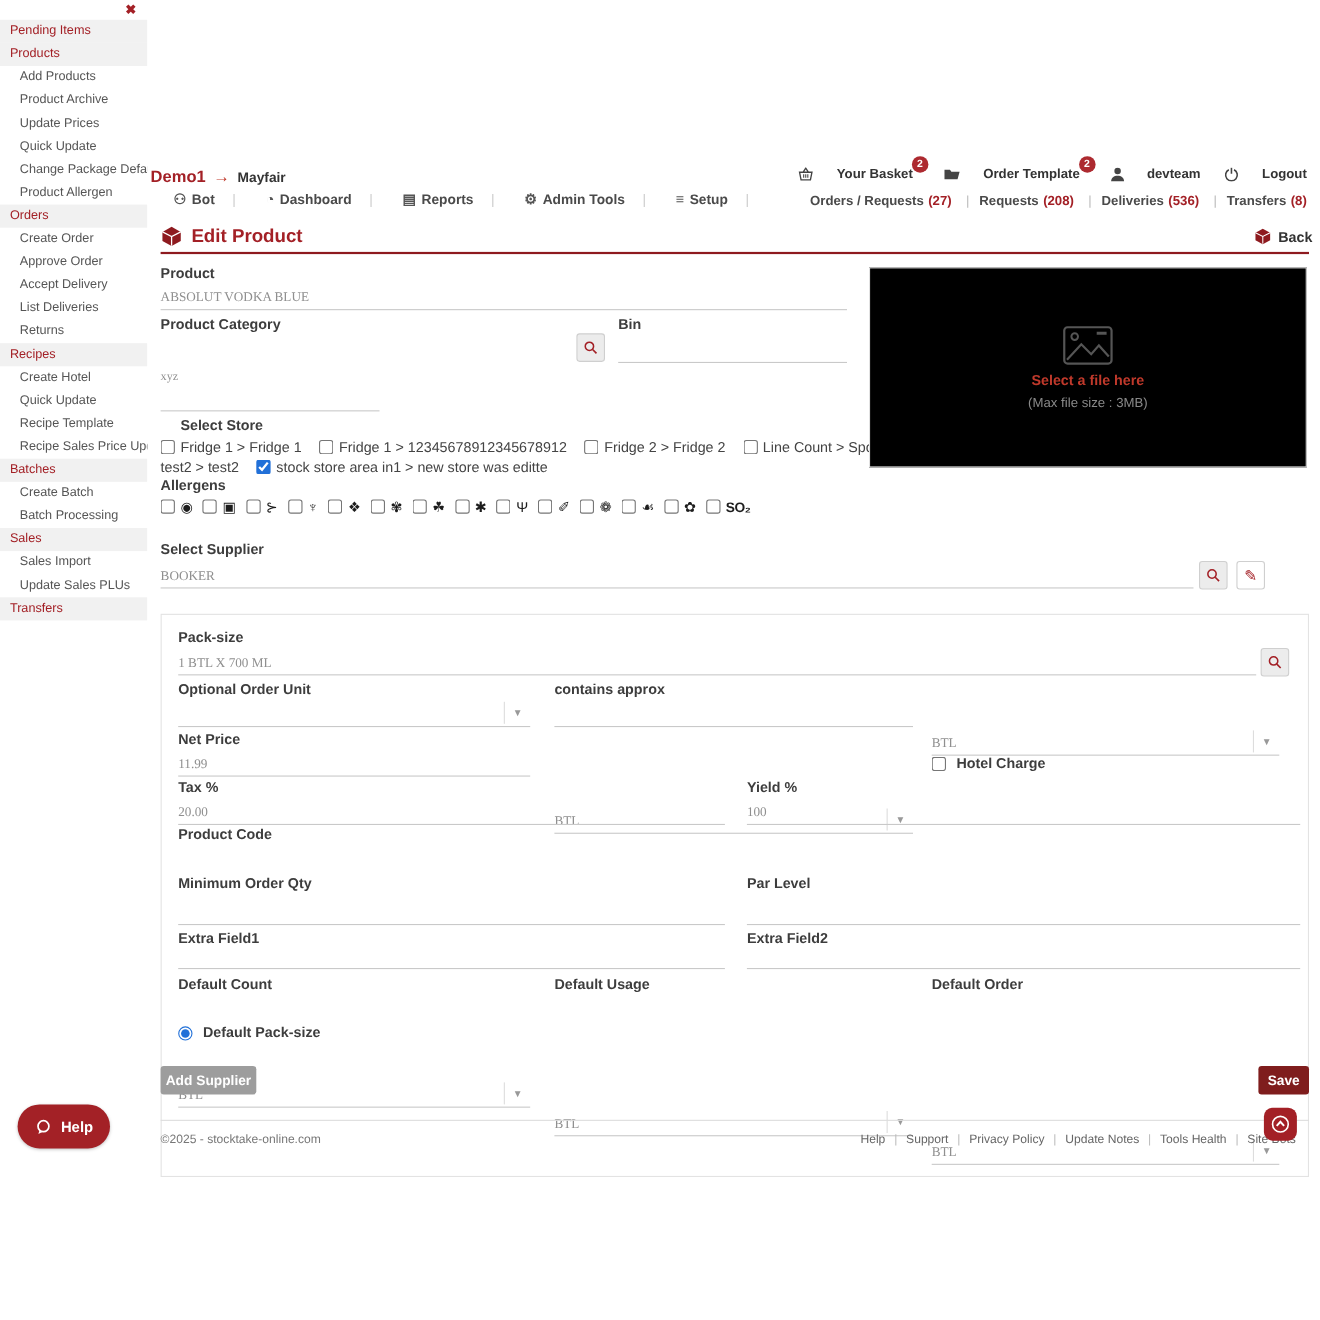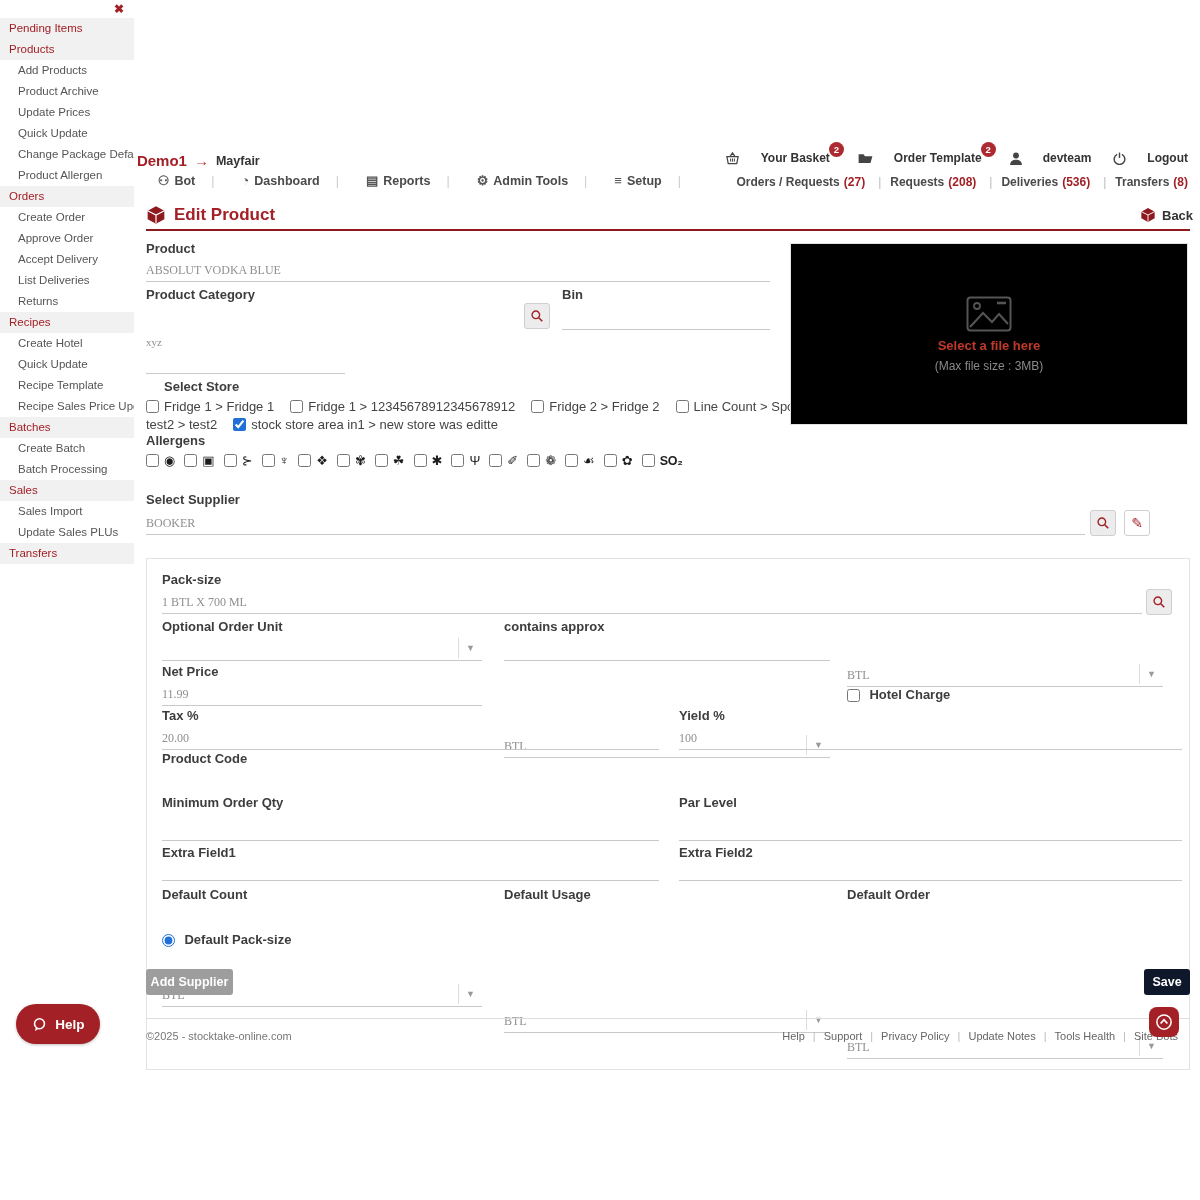--- a/index.html
+++ b/index.html
@@ -58,21 +58,21 @@
   #upload-box { border:1px solid #e2e2e2; display:flex; flex-direction:column; align-items:center; justify-content:center; gap:6px; background:#000000;text-decoration:underline; }
   .upload-cta { color:#c0392b; font-size:13px; font-weight:600; cursor:pointer; }
   .upload-hint { color:#8a8a8a; font-size:12px; }
 
   
   #pack-panel { border:1px solid #e3e3e3; background:#fff; }
 
   .btn { display:flex; align-items:center; justify-content:center; color:#fff; font-size:12.5px; font-weight:600;
          border-radius:3px; cursor:pointer; border:none; }
   .btn.gray { background:#9d9d9d; }
-  .btn.red { background:#0f172a; }
+  .btn.red { background:#7f1d1d; }
 
   
   .foot-rule { border-top:1px solid #ddd; }
   .foot-txt { font-size:11px; color:#777; }
   .foot-links { display:flex; align-items:center; font-size:11px; color:#666; }
   .foot-link { cursor:pointer; }
   .foot-link:not(:last-child)::after { content:"|"; color:#bbb; margin:0 8px; }
   #scroll-top { width:30px; height:30px; background:#a32026; border-radius:8px; display:flex; align-items:center; justify-content:center; cursor:pointer; }
   #help-pill { width:84px; height:40px; background:#a32126; border-radius:21px; display:flex; align-items:center; justify-content:center;
                gap:7px; color:#fff; font-size:13.5px; font-weight:700; cursor:pointer; box-shadow:0 1px 3px rgba(0,0,0,.25); }

